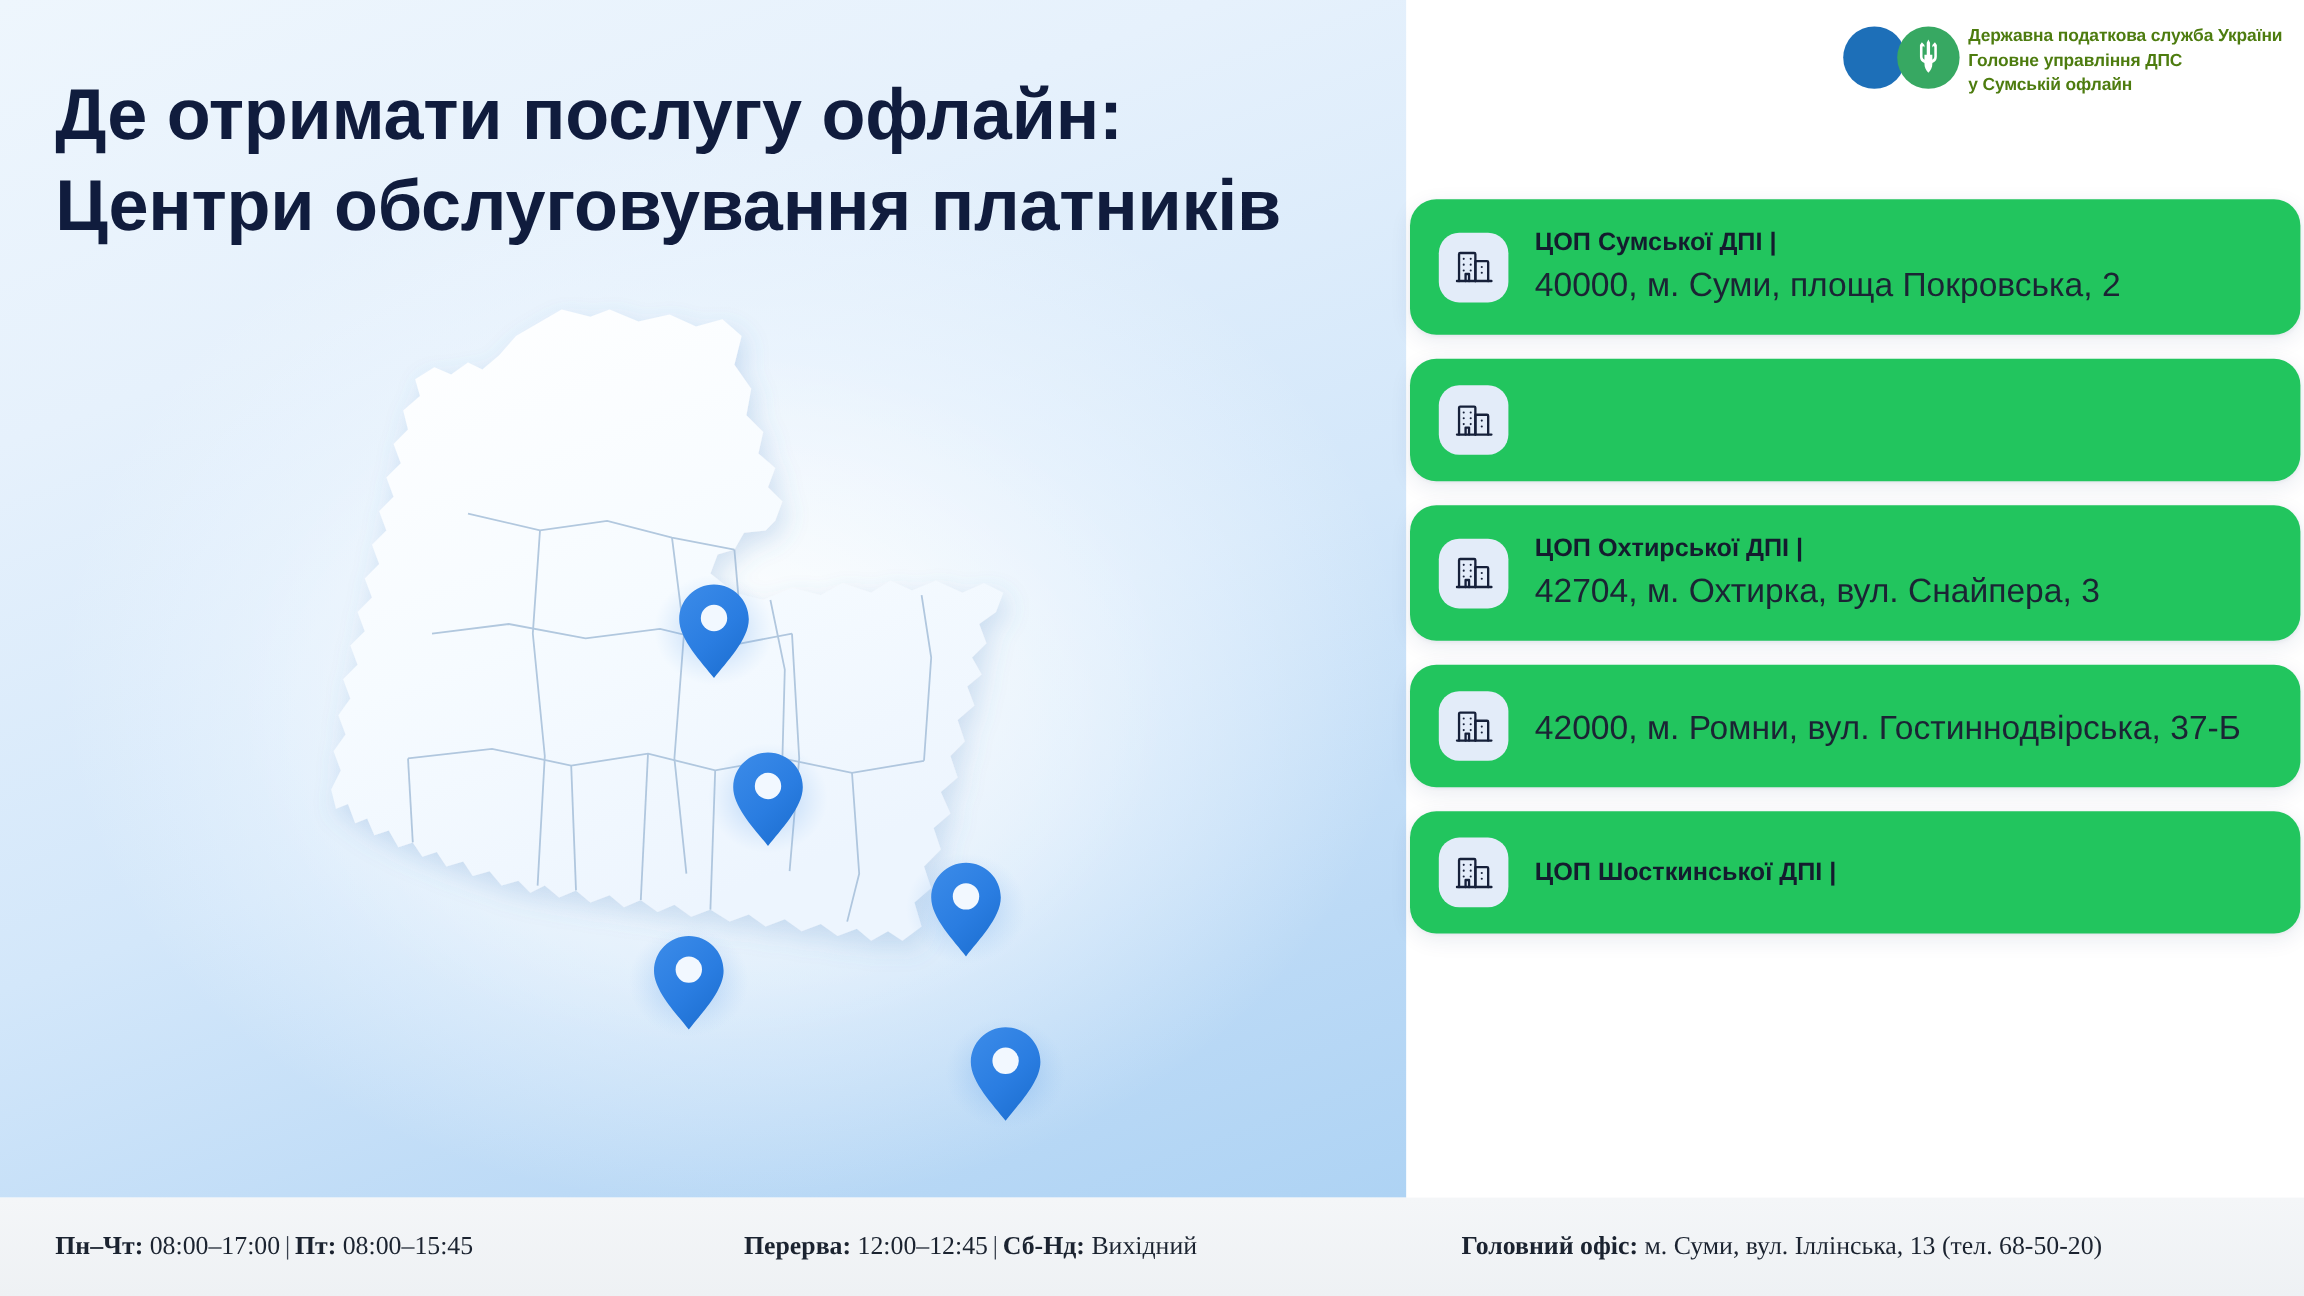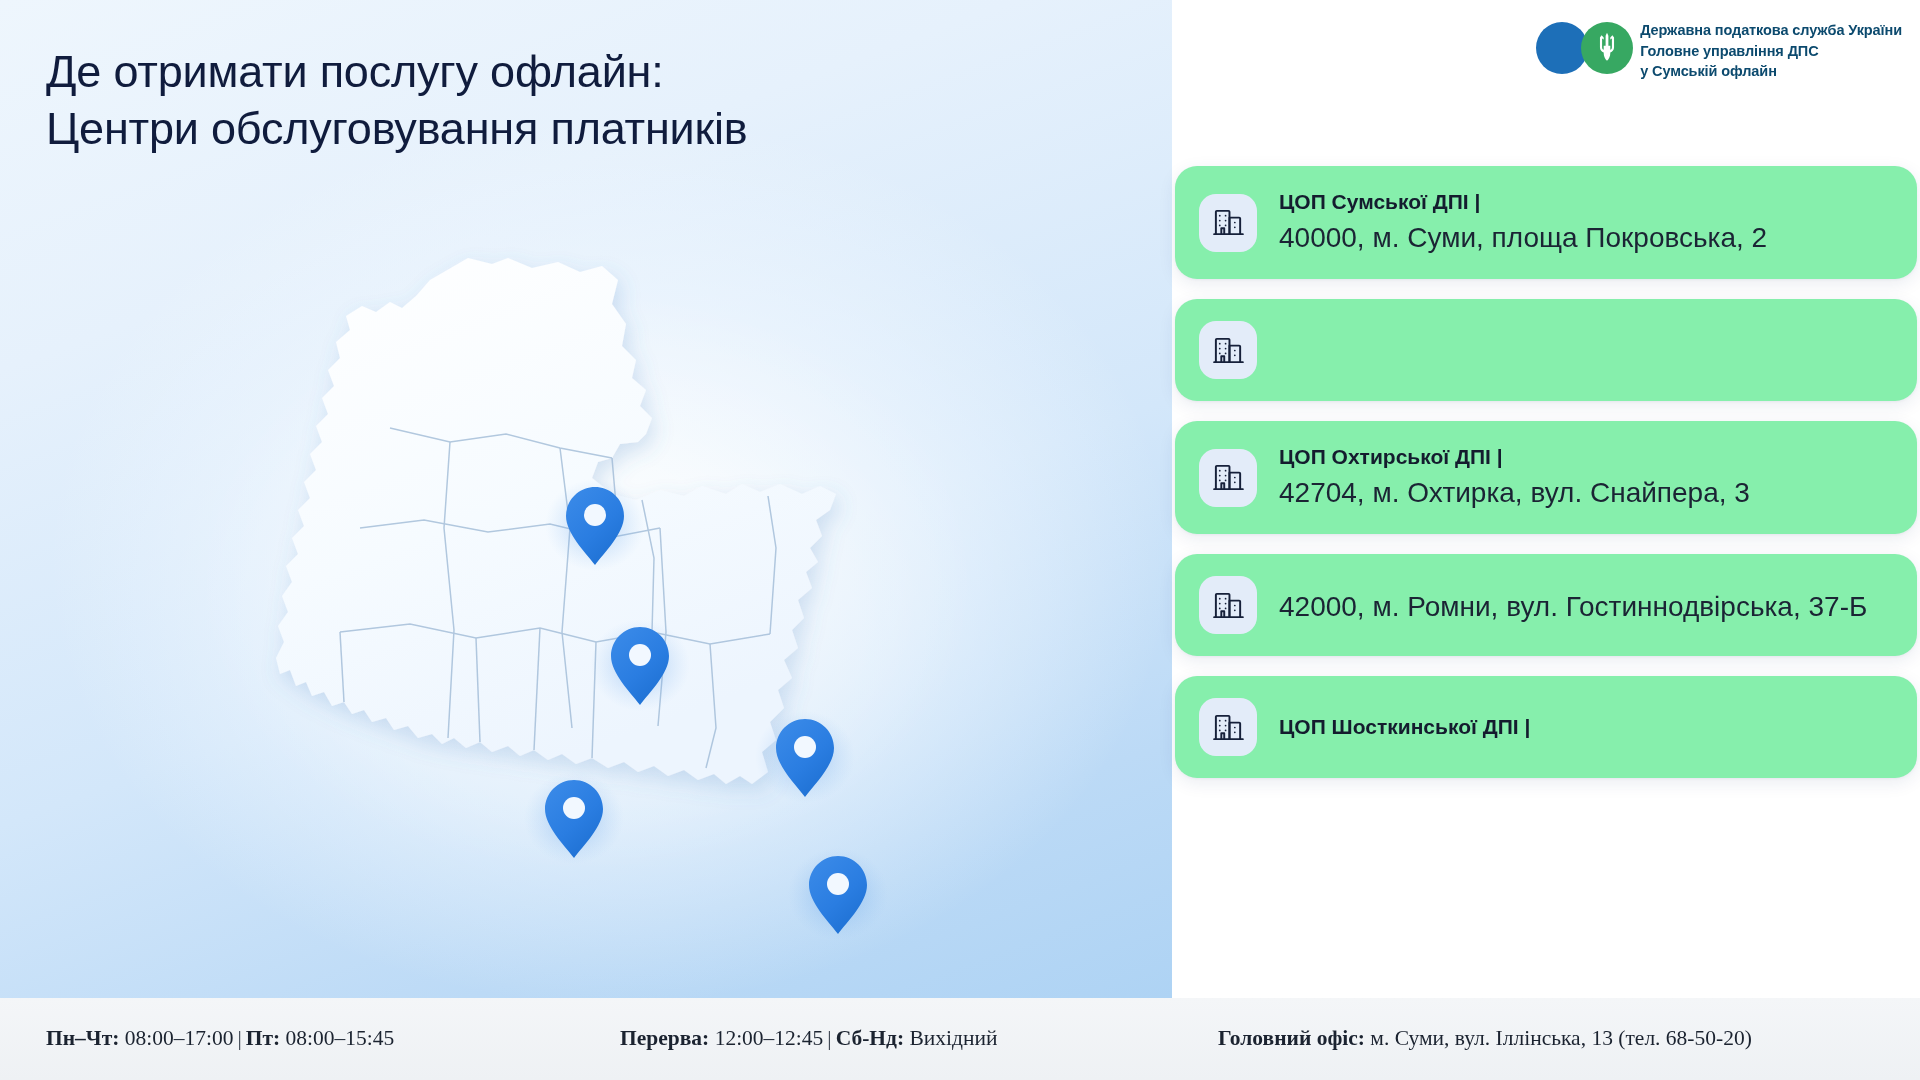--- a/index.html
+++ b/index.html
@@ -18,22 +18,22 @@
       linear-gradient(160deg,#eef6fd 0%, #e6f1fc 26%, #d3e7fa 58%, #bcdaf6 82%, #aed3f4 100%);
     overflow:hidden;
   }
   .left-panel:after{
     content:""; position:absolute; inset:0;
     background:radial-gradient(ellipse 560px 420px at 50% 58%, rgba(255,255,255,0.55), rgba(255,255,255,0) 70%);
     pointer-events:none;
   }
 
   .title{
-    position:absolute; left:46px; top:44px; width:1060px;
-    font-size:45px; font-weight:normal; line-height:1.26;
+    position:absolute; left:46px; top:58px; width:1060px;
+    font-size:60px; font-weight:bold; line-height:1.26;
     color:#101c3d; letter-spacing:-0.2px; z-index:4;
   }
   .title .l2{ display:block; }
 
   .map-wrap{
     position:absolute; left:240px; top:228px; width:700px; height:700px; z-index:3;
   }
   .map-wrap svg{ width:100%; height:100%; display:block; overflow:visible; }
 
   
@@ -51,31 +51,31 @@
     position:absolute; left:0; top:8px; width:52px; height:52px; border-radius:50%;
     background:#1d6fb8;
   }
   .logo-circle-green{
     position:absolute; left:45px; top:8px; width:52px; height:52px; border-radius:50%;
     background:#37a862; display:flex; align-items:center; justify-content:center;
   }
   .logo-circle-green svg{ width:26px; height:32px; display:block; }
   .logo-text{ padding-top:6px; }
   .logo-text .lt{
-    display:block; color:#0c4a6e; font-weight:bold; font-size:14.5px; line-height:1.43;
+    display:block; color:#4d7c0f; font-weight:bold; font-size:14.5px; line-height:1.43;
     white-space:nowrap; letter-spacing:-0.1px;
   }
 
   
   .cards{
     position:absolute; left:3px; top:166px; width:742px;
   }
   .card{
     position:relative; display:flex; align-items:center; gap:22px;
-    background:#86efac; border-radius:22px; padding:22px 24px;
+    background:#22c55e; border-radius:22px; padding:22px 24px;
     margin-bottom:20px; min-height:100px;
     box-shadow:0 5px 18px rgba(24,52,104,0.085), 0 1px 3px rgba(24,52,104,0.05);
   }
   .card-icon{
     flex:0 0 58px; width:58px; height:58px; border-radius:17px;
     background:#e3ecf9; display:flex; align-items:center; justify-content:center;
   }
   .card-icon svg{ width:33px; height:33px; display:block; }
   .card-body{ min-width:0; }
   .card-title{

